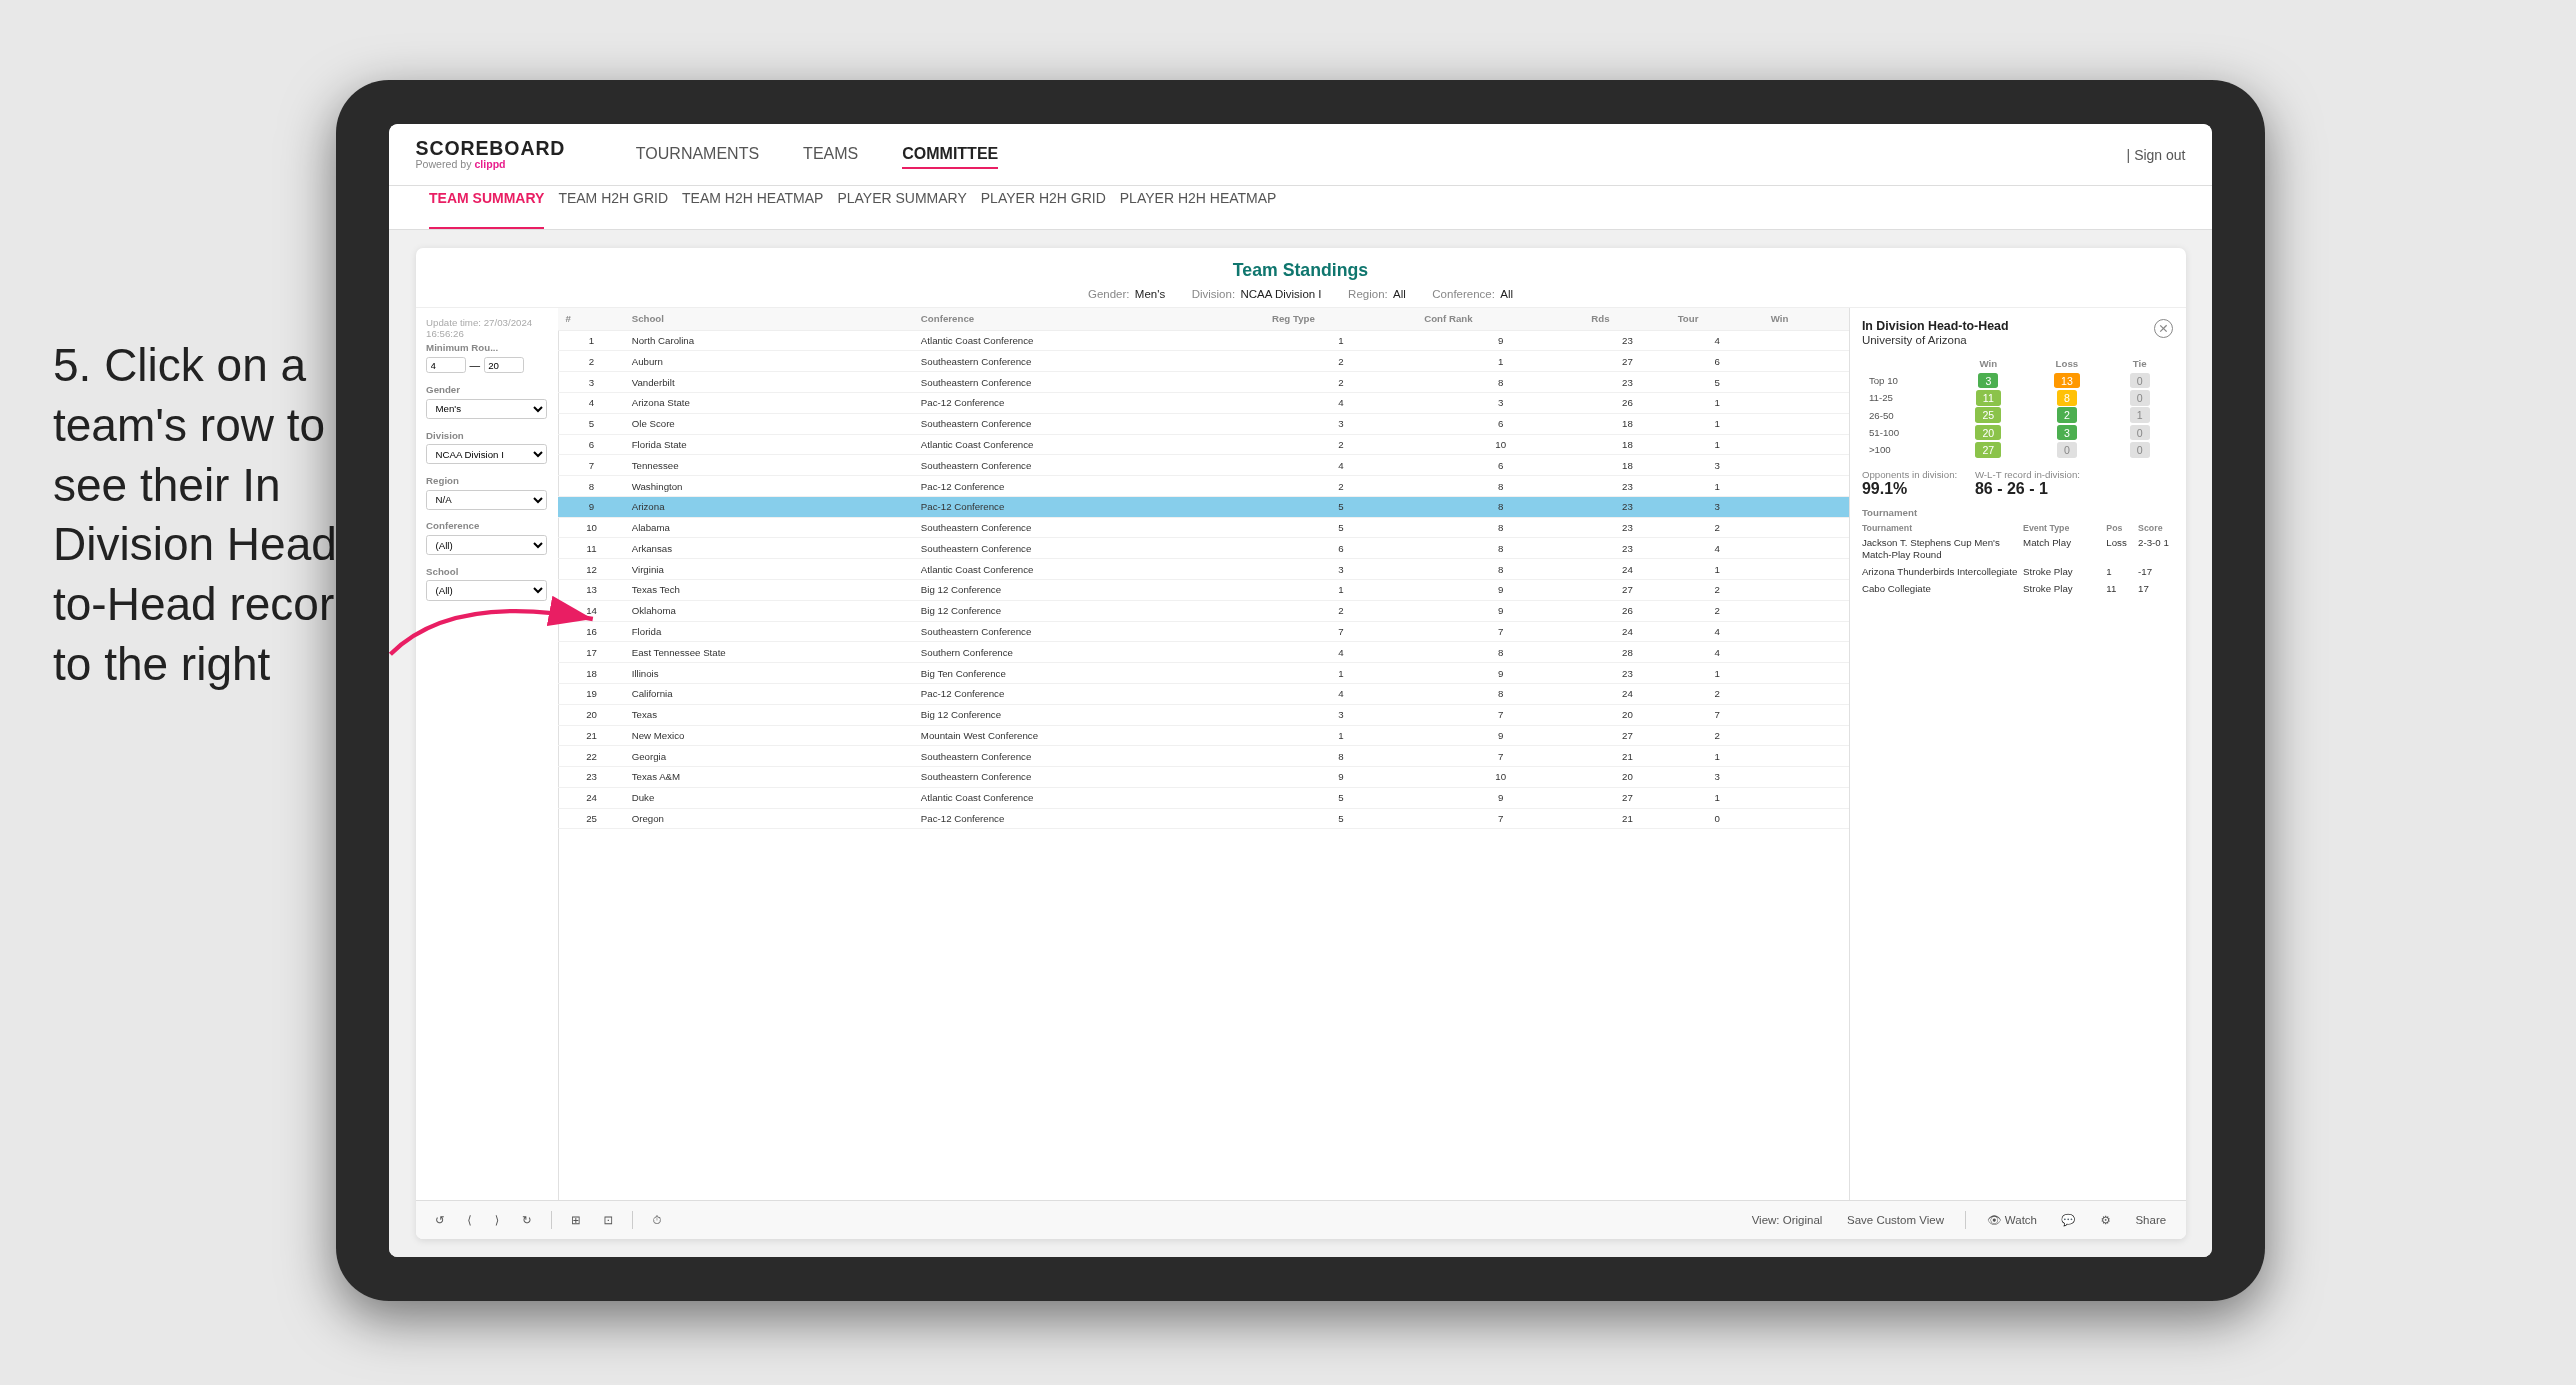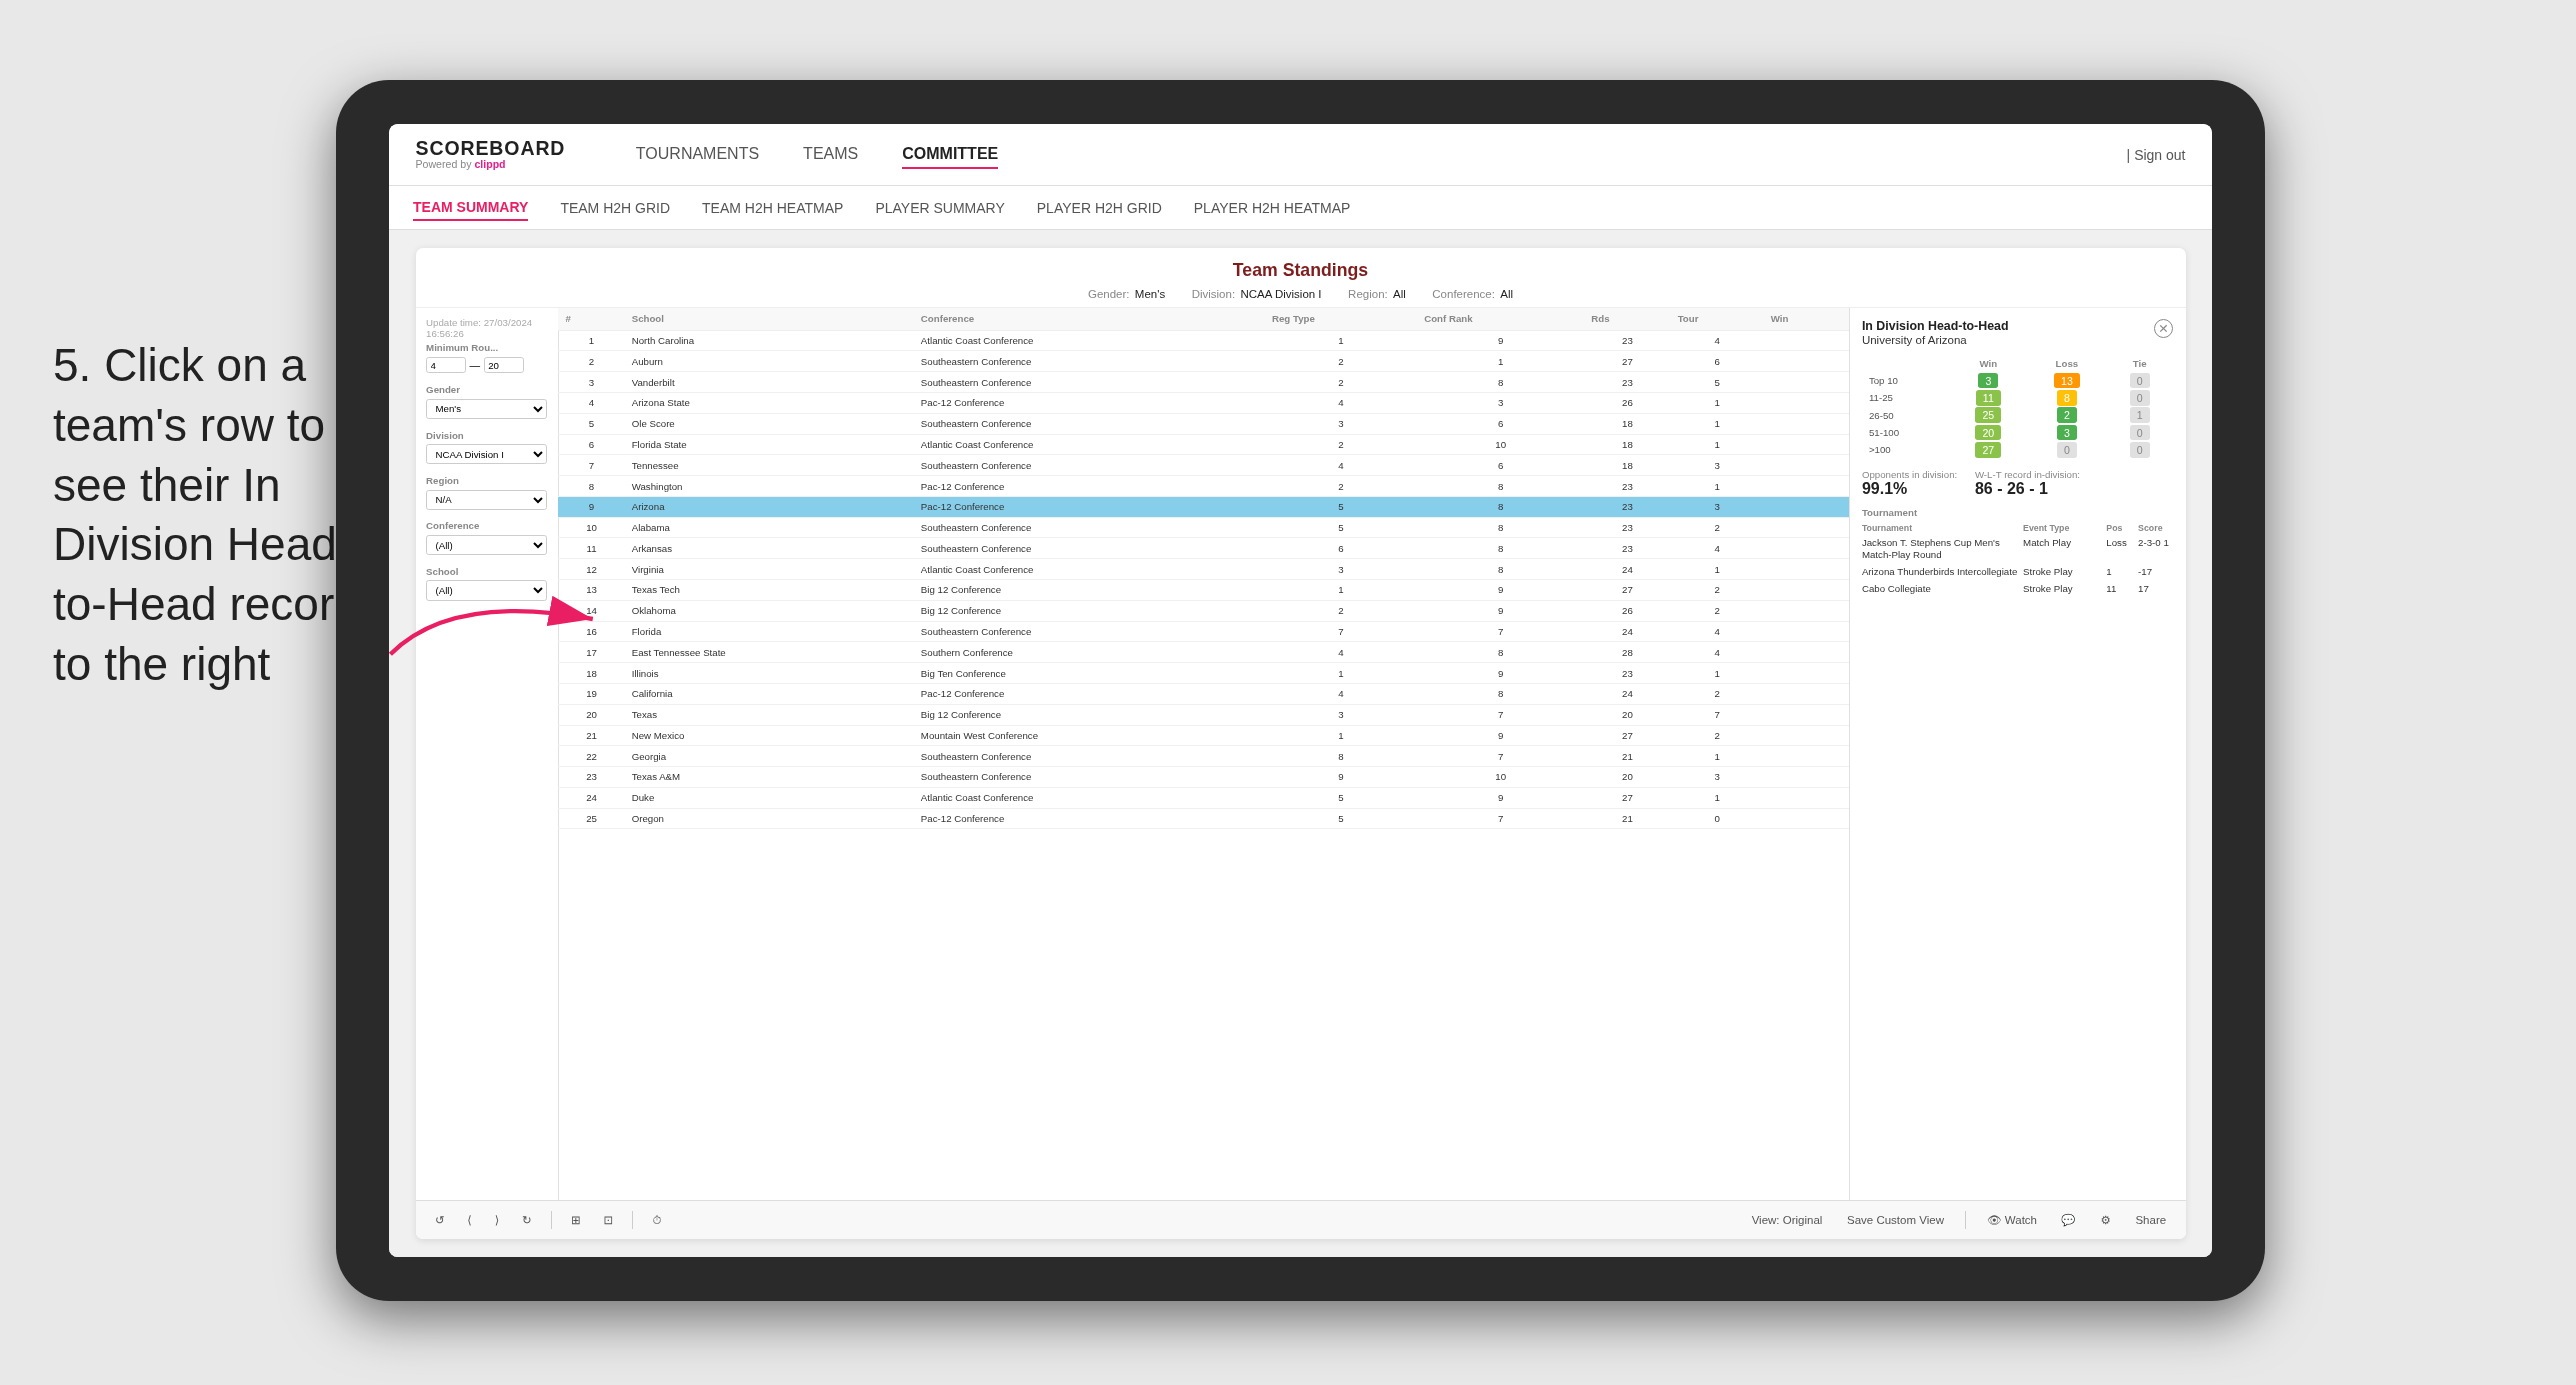--- a/index.html
+++ b/index.html
@@ -119,25 +119,24 @@
       margin-left: auto;
       font-size: 14px;
       color: #555;
       cursor: pointer;
     }
 
     
     .sub-nav {
       background: #fff;
       border-bottom: 1.8px solid #ddd;
-      padding: 0 24px;
+      padding: 0 40px;
       height: 44px;
       display: flex;
-      align-items: center;
-      gap: 32px;
+      gap: 14px;
     }
 
     .sub-nav-item {
       font-size: 14px;
       color: #555;
       cursor: pointer;
       padding: 4.4px 0;
       white-space: nowrap;
     }
 
@@ -169,21 +168,21 @@
     }
 
     .card-header {
       padding: 12.4px 17.7px 7px 17.7px;
       border-bottom: 0.9px solid #eee;
     }
 
     .card-title {
       font-size: 17.7px;
       font-weight: bold;
-      color: #7f1d1d;
+      color: #0f766e;
       text-align: center;
       margin-bottom: 7px;
     }
 
     .card-filters {
       display: flex;
       gap: 26.5px;
       font-size: 11.5px;
       color: #444;
       justify-content: center;

